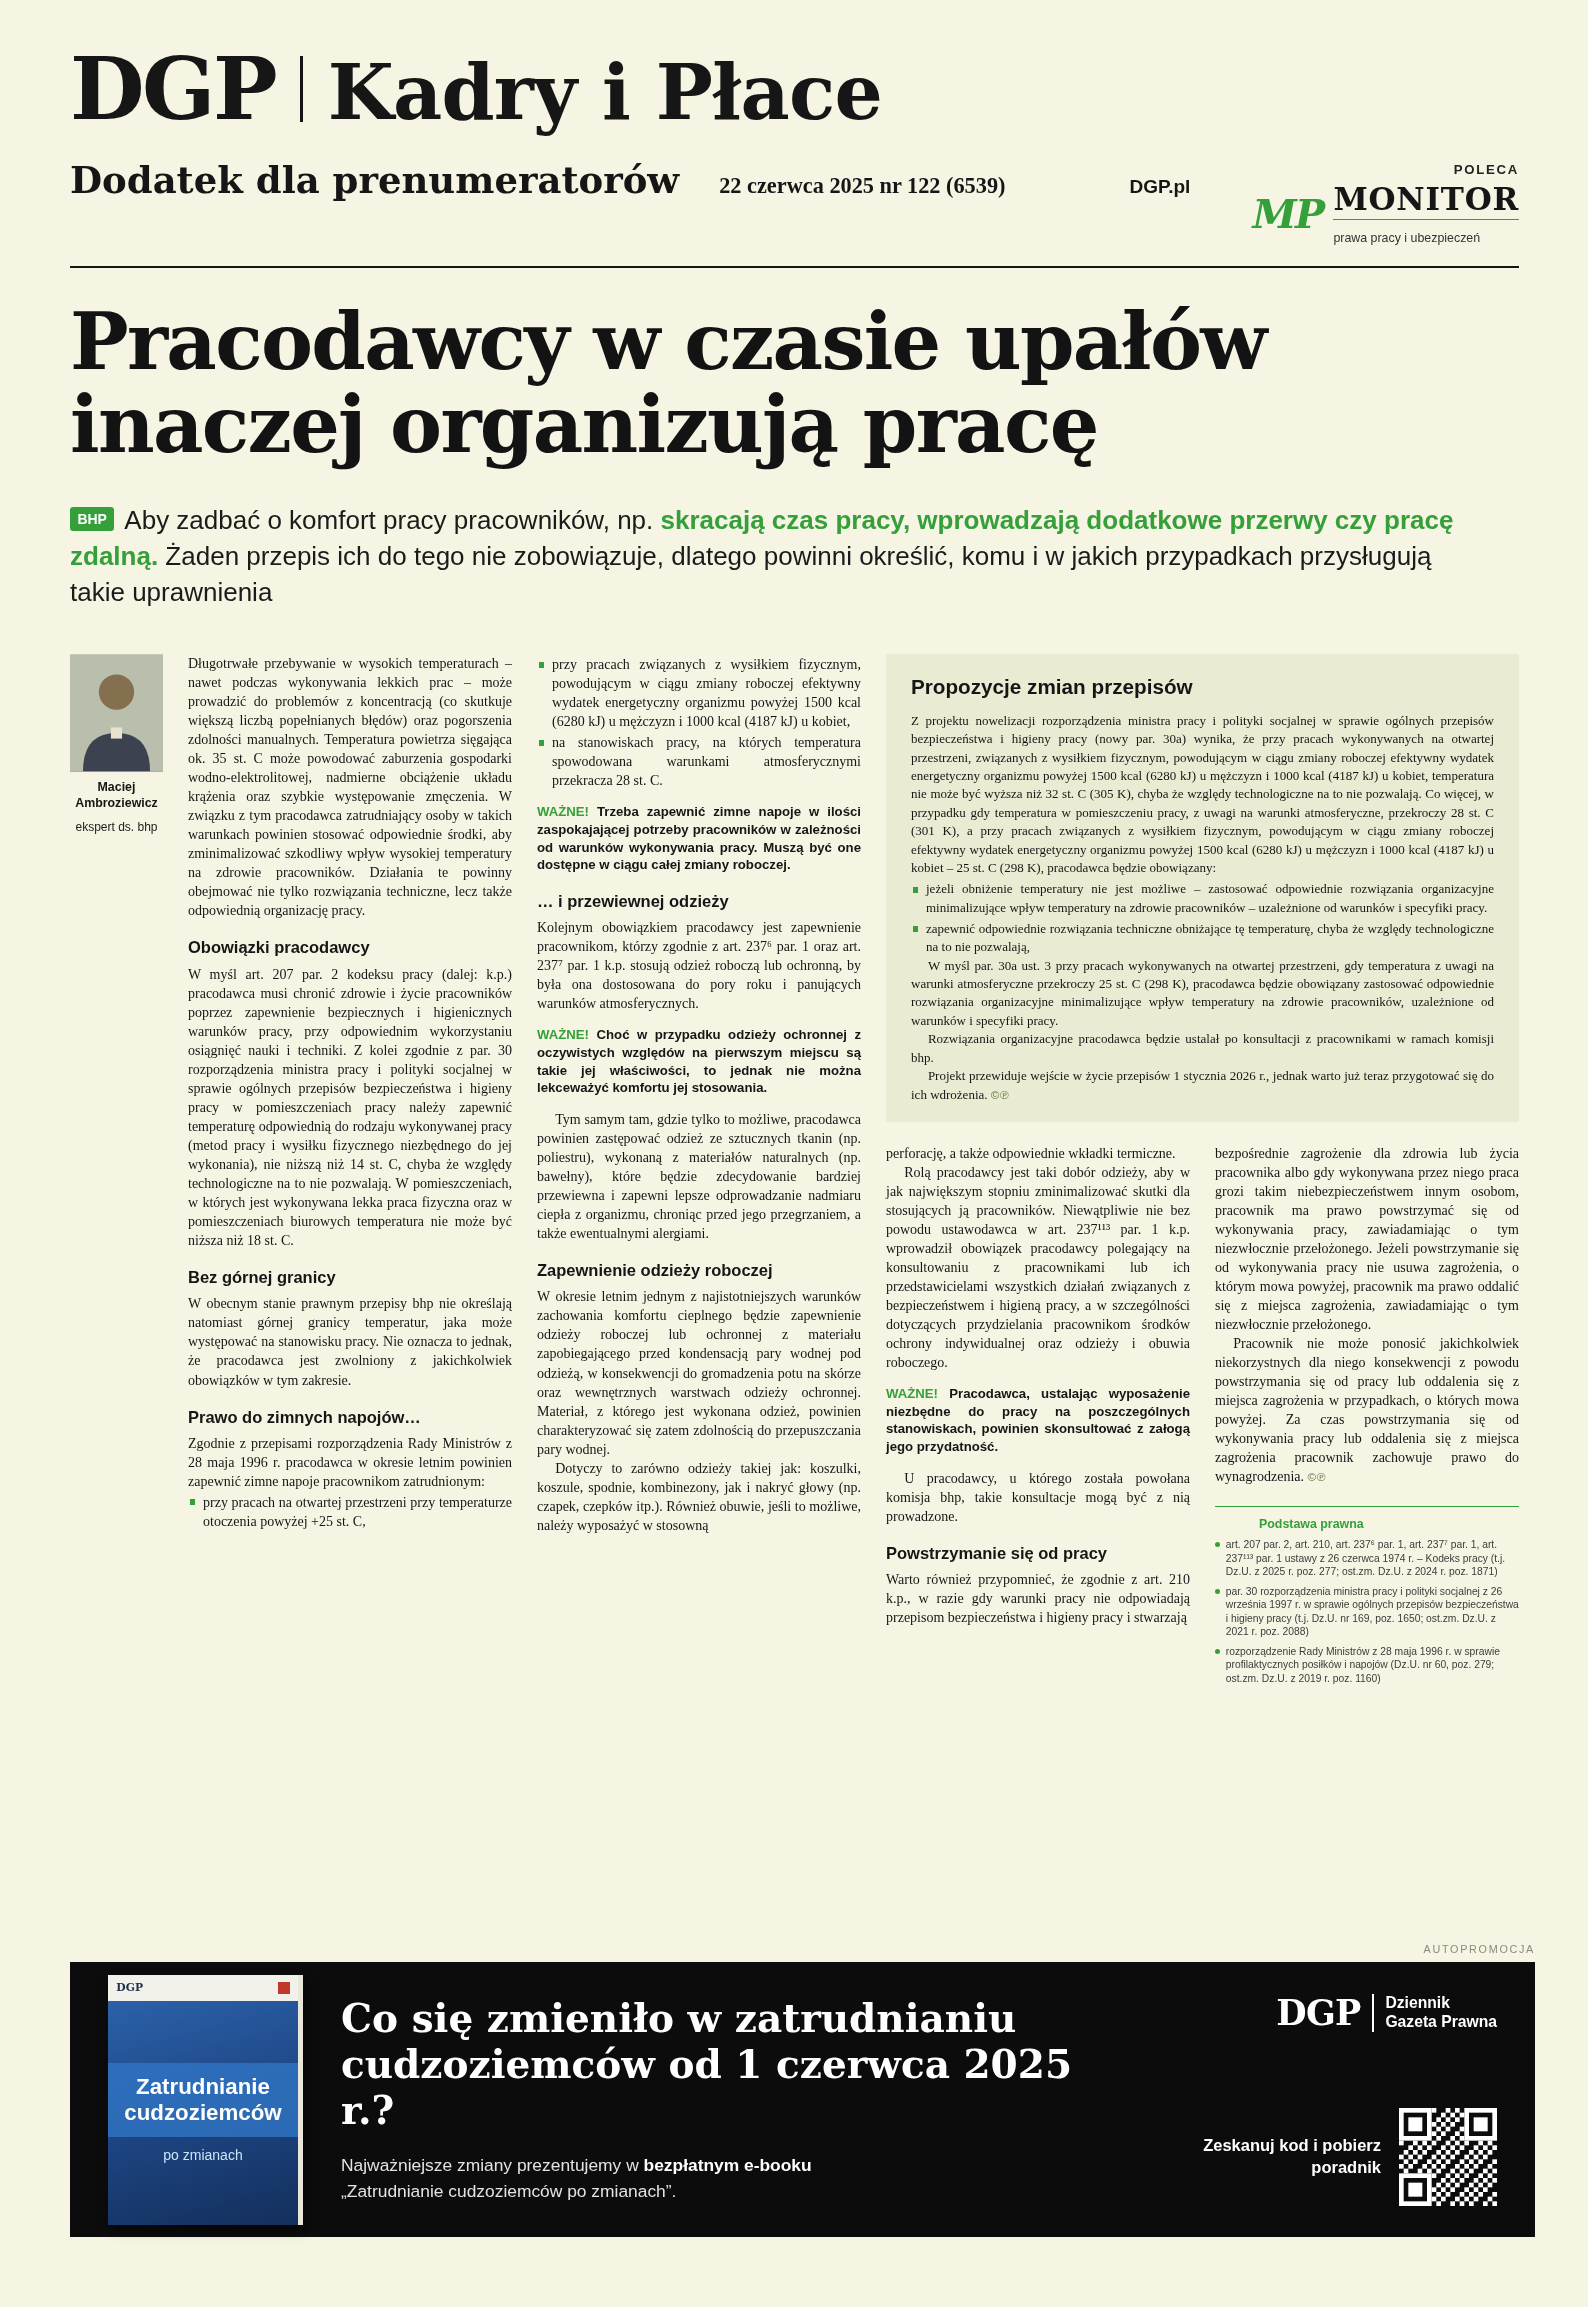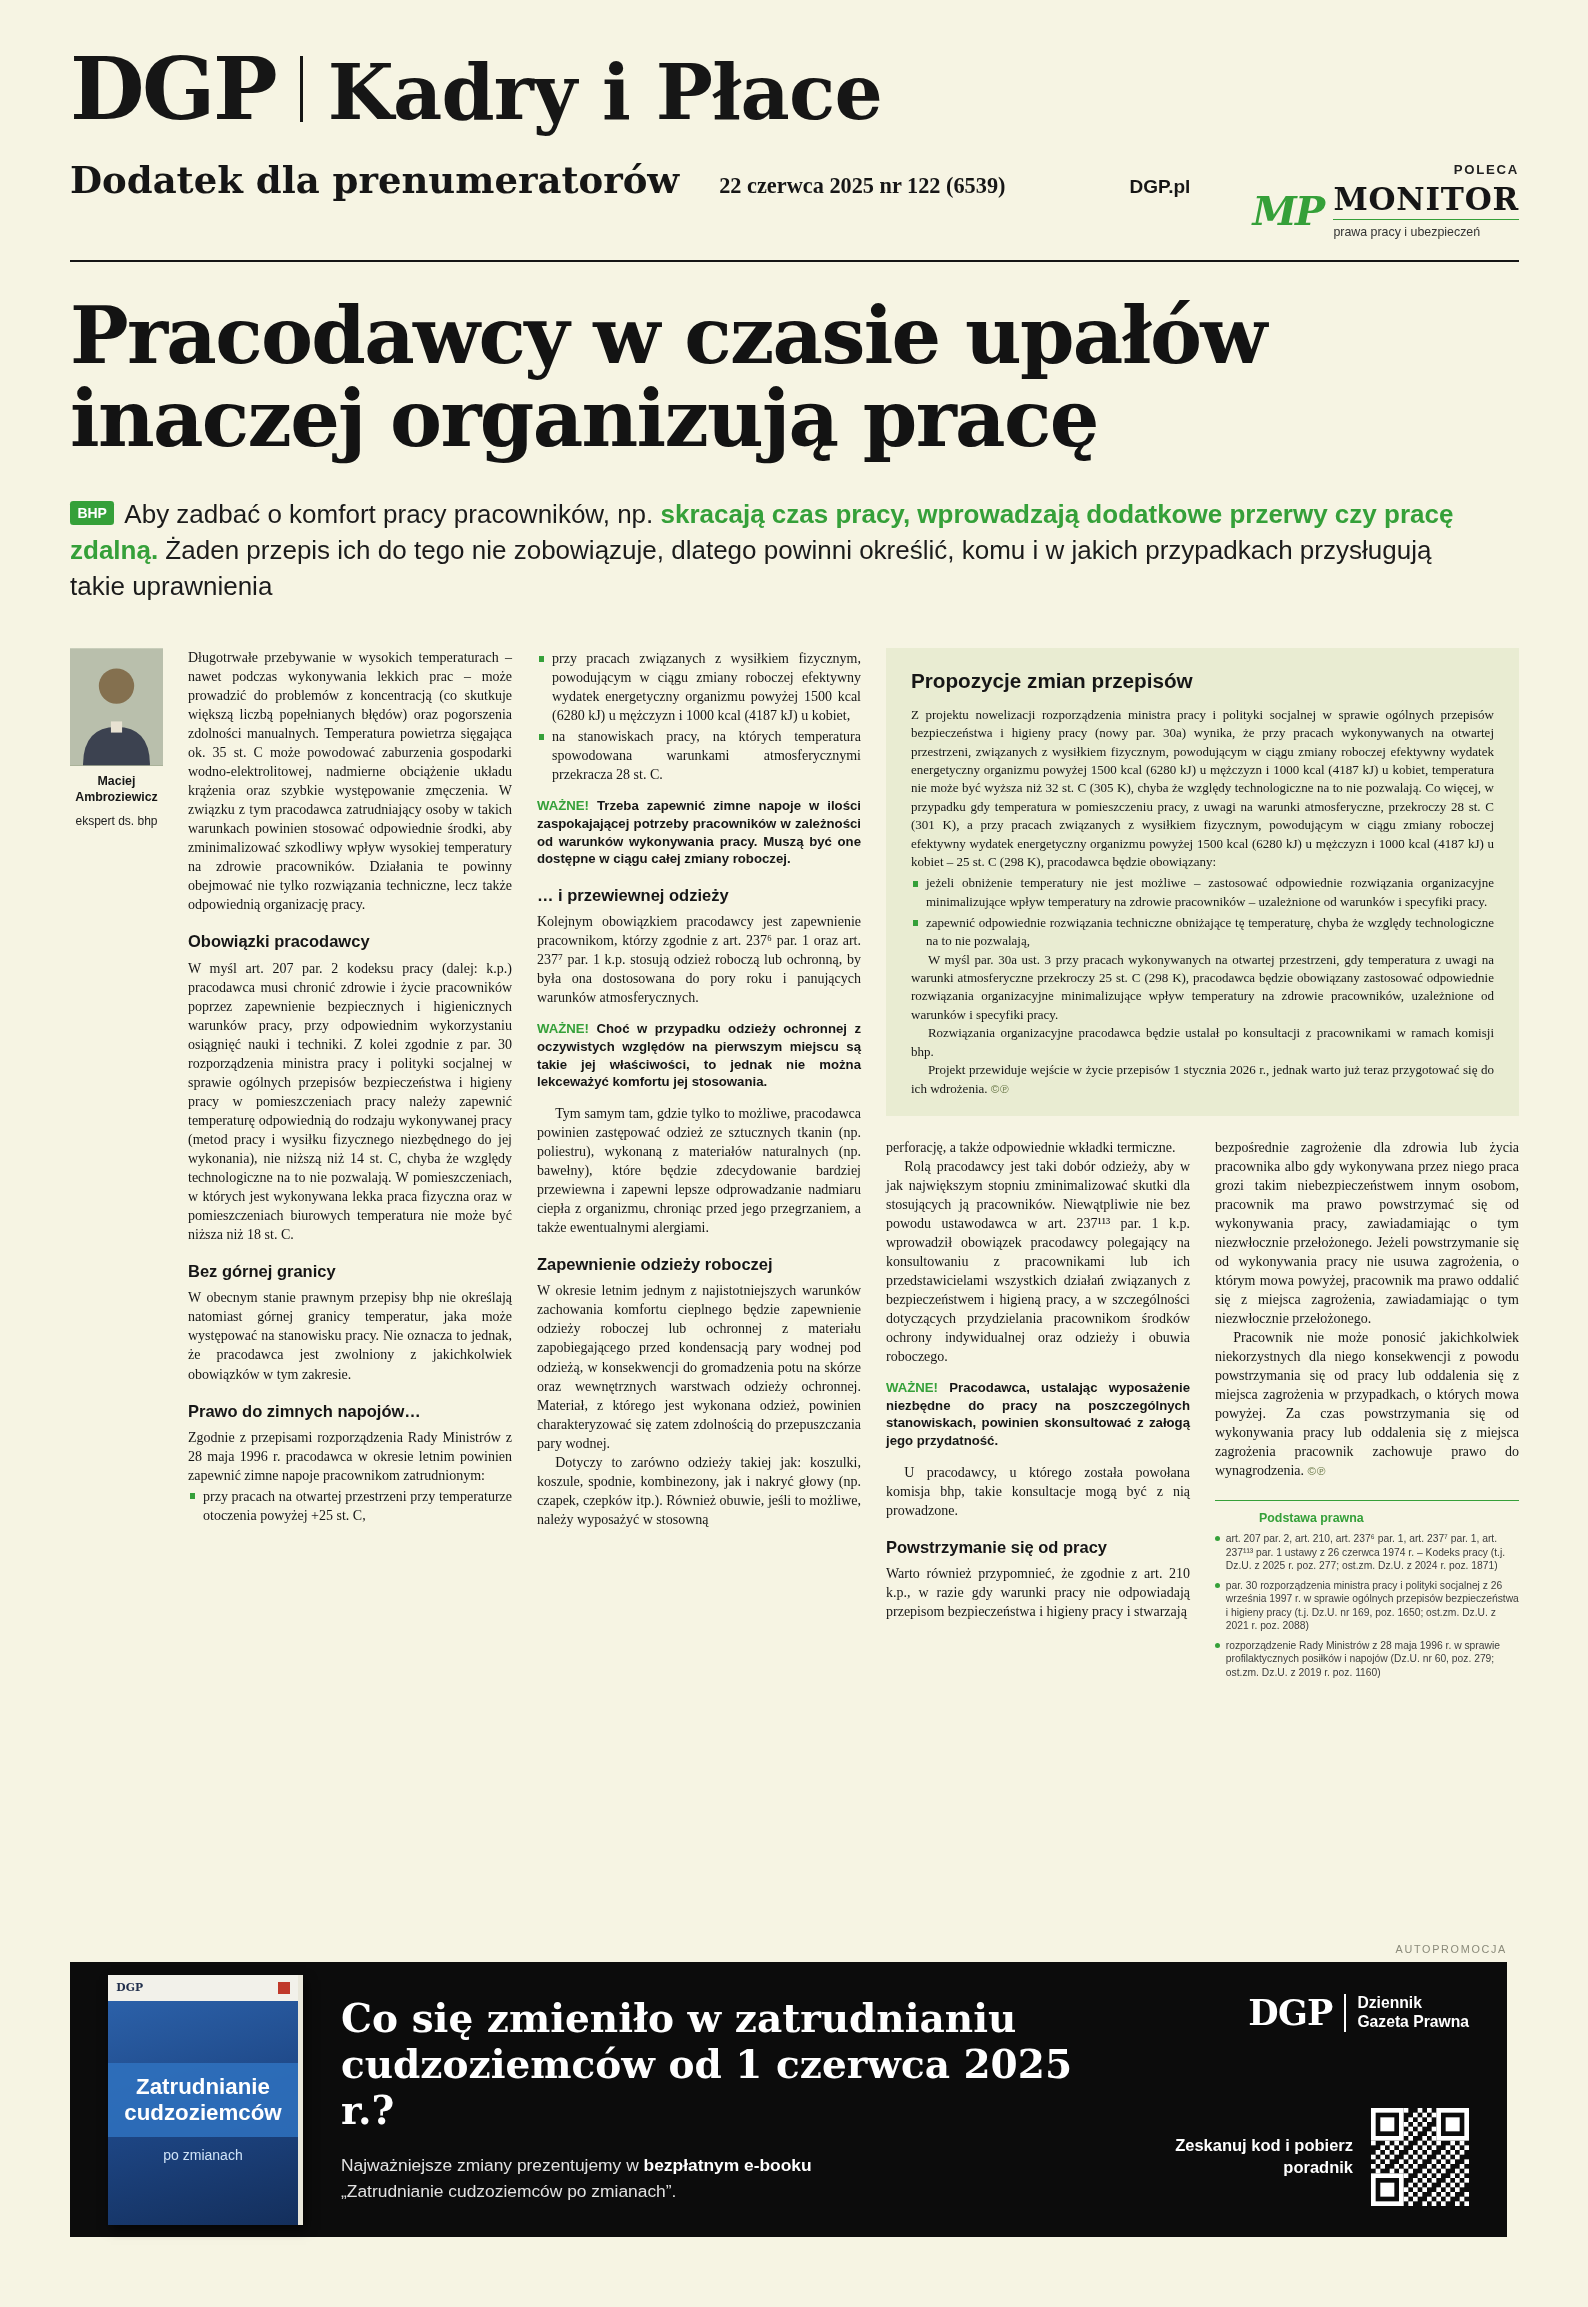--- a/index.html
+++ b/index.html
@@ -20,21 +20,21 @@
   .section-name{font-family:"DejaVu Serif",serif;font-weight:700;font-size:76px;line-height:1;letter-spacing:-0.8px;}
   .sub-row{display:flex;align-items:baseline;margin-top:30px;}
   .subtitle{font-family:"DejaVu Serif",serif;font-weight:700;font-size:37px;line-height:1;}
   .edition-date{font-family:"Liberation Serif",serif;font-weight:700;font-size:22.3px;margin-left:40px;}
   .site{font-family:"Liberation Sans",sans-serif;font-weight:700;font-size:19px;margin-left:124px;}
   .monitor-block{margin-left:auto;align-self:center;}
   .poleca{font-family:"Liberation Sans",sans-serif;font-weight:700;font-size:13.2px;letter-spacing:1.7px;text-align:right;margin-bottom:6.6px;color:#222;}
   .monitor-row{display:flex;align-items:center;gap:10px;}
   .mp{font-family:"DejaVu Serif",serif;font-weight:700;font-style:italic;font-size:40px;line-height:1;color:var(--accent);letter-spacing:-1.7px;}
   .monitor-name{font-family:"DejaVu Serif",serif;font-weight:700;font-size:31px;line-height:1;letter-spacing:0.8px;}
-  .monitor-sub{font-family:"Liberation Sans",sans-serif;font-size:12.4px;color:#333;margin-top:4.1px;border-top:1.7px solid var(--accent);padding-top:5px;}
+  .monitor-sub{font-family:"Liberation Sans",sans-serif;font-size:12.4px;color:#333;margin-top:4.1px;border-top:1.7px solid var(--accent);padding-top:11px;}
 
   
   .headline{margin:33px 0 0;font-family:"DejaVu Serif",serif;font-weight:700;font-size:78px;line-height:1.06;letter-spacing:-1.7px;color:#131313;}
   .lede{margin:35px 0 0;max-width:1390px;font-family:"Liberation Sans",sans-serif;font-size:26px;line-height:1.4;color:#1b1b1b;}
   .lede .hl{color:var(--accent);font-weight:700;}
   .badge{display:inline-block;background:var(--accent);color:#fff;font-family:"Liberation Sans",sans-serif;font-weight:700;font-size:14px;line-height:1;padding:5px 7.4px;border-radius:3.3px;position:relative;top:-4.1px;margin-right:10px;}
 
   
   .body{display:grid;grid-template-columns:93px 324px 324px 1fr;column-gap:25px;margin-top:43px;}
   .col{font-size:14px;line-height:1.36;text-align:justify;overflow-wrap:break-word;hyphens:auto;}
@@ -64,21 +64,21 @@
   .cols34{display:flex;gap:25px;margin-top:21.5px;flex:1;}
   .cols34 .col{flex:1;min-width:0;}
 
   
   .legal{margin-top:20px;border-top:1.7px solid var(--accent);padding-top:8.3px;text-align:left;}
   .legal-title{font-family:"Liberation Sans",sans-serif;font-weight:700;font-size:12.4px;color:var(--accent);margin-bottom:5.8px;padding-left:44px;}
   .legal-item{font-family:"Liberation Sans",sans-serif;font-size:10.3px;line-height:1.32;color:#3c3c3c;position:relative;padding-left:10.8px;margin-bottom:5.8px;text-align:left;}
   .legal-item::before{content:"";position:absolute;left:0;top:4.1px;width:5px;height:5px;border-radius:50%;background:var(--accent);}
 
   
-  .ad-wrap{position:absolute;left:70px;right:82px;bottom:18px;}
+  .ad-wrap{position:absolute;left:70px;right:54px;bottom:18px;}
   .ad-label{text-align:right;font-family:"Liberation Sans",sans-serif;font-size:10.8px;letter-spacing:1.7px;color:#8a8a7a;margin-bottom:6.6px;}
   .ad{background:#0c0c0c;color:#fff;display:flex;align-items:center;gap:38px;padding:26.5px 38px;height:275px;}
   .cover{width:195px;height:250px;flex:none;background:linear-gradient(165deg,#2e66b0 0%,#1d4583 55%,#142f5c 100%);border-right:5.8px solid #e9e7da;box-shadow:3.3px 5px 10px rgba(0,0,0,.6);display:flex;flex-direction:column;}
   .cover-top{background:#f2f1ea;color:#22304d;height:26.5px;display:flex;align-items:center;justify-content:space-between;padding:0 8.3px;font-family:"DejaVu Serif",serif;font-weight:700;font-size:10.8px;}
   .pub-mark{width:11.6px;height:11.6px;background:#c0392b;display:inline-block;}
   .cover-mid{flex:1;display:flex;flex-direction:column;justify-content:center;border-radius:7px;}
   .cover-band{background:rgba(47,114,192,.85);padding:11.6px 6.6px;text-align:center;}
   .cover-title{color:#fff;font-family:"Liberation Sans",sans-serif;font-weight:700;font-size:22.3px;line-height:1.15;}
   .cover-sub{color:#cfe3f7;font-family:"Liberation Sans",sans-serif;font-size:14px;text-align:center;margin-top:10px;}
   .ad-main{flex:1;min-width:0;}

